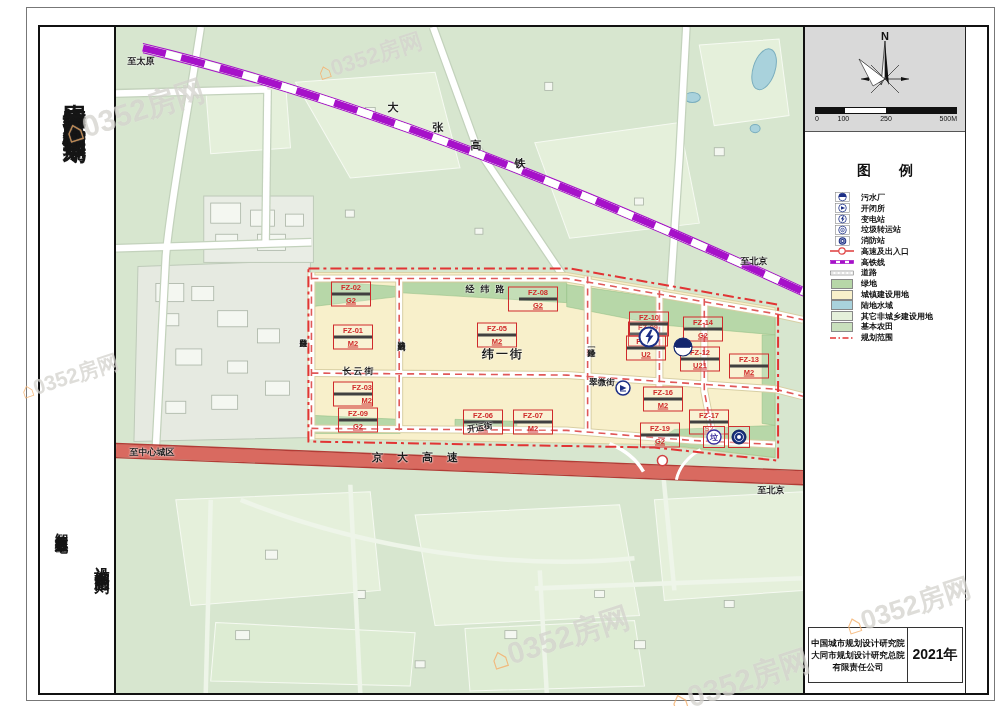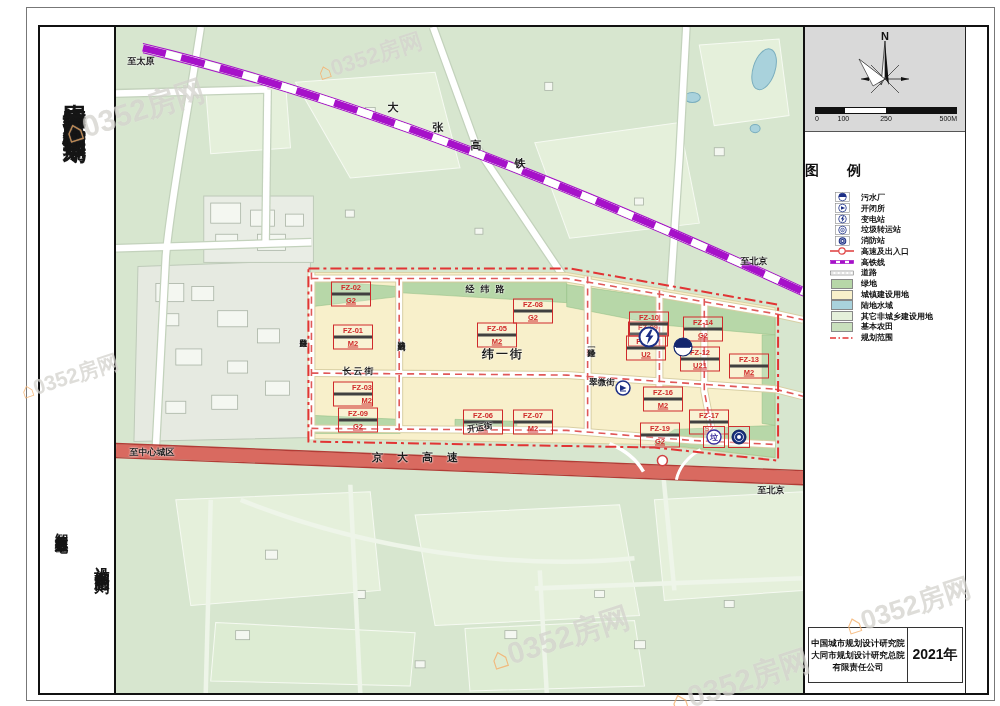--- a/index.html
+++ b/index.html
@@ -45,21 +45,21 @@
   .northbox{position:relative;height:104px;margin-right:22px;background:#d9d9d9;border-bottom:1px solid #555;}
   .north-n{position:absolute;top:3px;left:50%;transform:translateX(-50%);
            font-weight:bold;font-size:11px;color:#111;}
   .compass{position:absolute;top:12px;left:50%;transform:translateX(-50%);}
   .sbwrap{position:absolute;left:10px;right:8px;bottom:6px;height:18px;}
   .sb{position:absolute;left:0;right:0;top:0;height:5px;border:1px solid #111;display:flex;background:#fff;}
   .sb .s1{width:20%;background:#111;}
   .sb .s2{width:30%;background:#fff;border-left:1px solid #111;border-right:1px solid #111;}
   .sb .s3{width:50%;background:#111;}
   .sb-t{position:absolute;top:8px;font-size:7px;color:#111;white-space:nowrap;}
-  .legend-title{margin:30px 22px 12px 0;font-weight:bold;font-size:14px;color:#111;}
+  .legend-title{margin:30px 22px 12px 0;text-align:center;font-weight:bold;font-size:14px;color:#111;}
   .legend-list{margin-left:24px;}
   .leg-row{display:flex;align-items:center;height:10.8px;gap:6px;}
   .leg-ic{width:26px;display:flex;align-items:center;justify-content:center;flex:none;line-height:0;}
   .leg-lb{font-size:8px;color:#111;font-weight:bold;white-space:nowrap;}
   .lg-fill{display:inline-block;width:20px;height:8px;border:1px solid #888;}
   .attr{position:absolute;left:3px;right:24px;bottom:10px;height:54px;border:1px solid #333;display:flex;background:#fff;}
   .attr-org{flex:1;border-right:1px solid #333;display:flex;flex-direction:column;
             align-items:center;justify-content:center;font-weight:bold;font-size:8.5px;
             line-height:1.45;color:#111;text-align:center;padding:2px;}
   .attr-year{width:54px;display:flex;align-items:center;justify-content:center;
@@ -250,21 +250,21 @@
             <div class="p-use">M2</div>
           </div>
           <div class="parcel" style="left: 367px; top: 395px;">
             <div class="p-code">FZ-06</div>
             <div class="p-use">G2</div>
           </div>
           <div class="parcel" style="left: 417px; top: 370px; margin-top: 25px;">
             <div class="p-code">FZ-07</div>
             <div class="p-use">M2</div>
           </div>
-          <div class="parcel" style="left: 417px; top: 284px;">
+          <div class="parcel" style="left: 417px; top: 272px; padding-left: 10px;">
             <div class="p-code">FZ-08</div>
             <div class="p-use">G2</div>
           </div>
           <div class="parcel" style="left: 496px; top: 307px; margin-left: 36px;">
             <div class="p-code">FZ-09</div>
             <div class="p-use">M2</div>
           </div>
           <div class="parcel" style="left: 533px; top: 297px;">
             <div class="p-code">FZ-10</div>
             <div class="p-use">U2</div>

